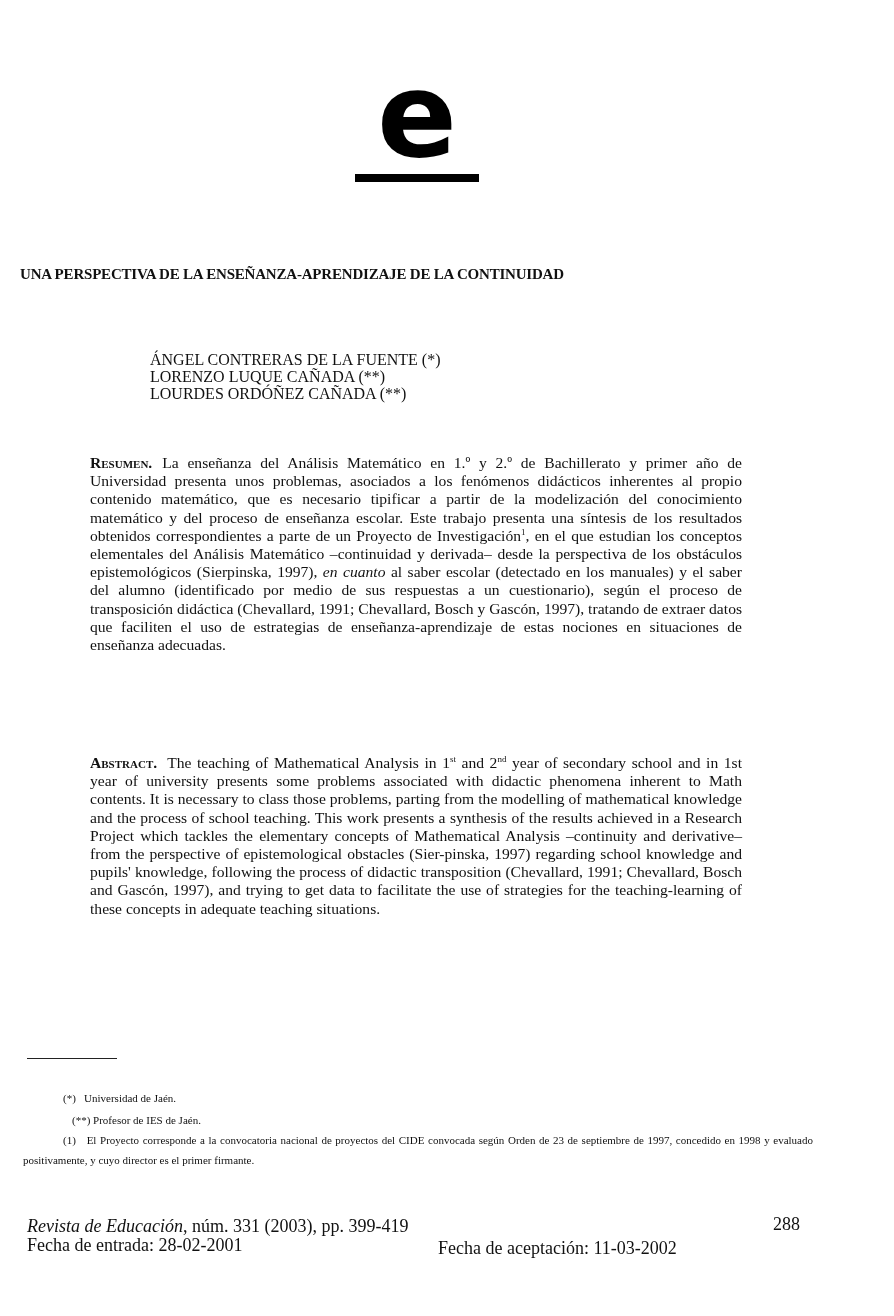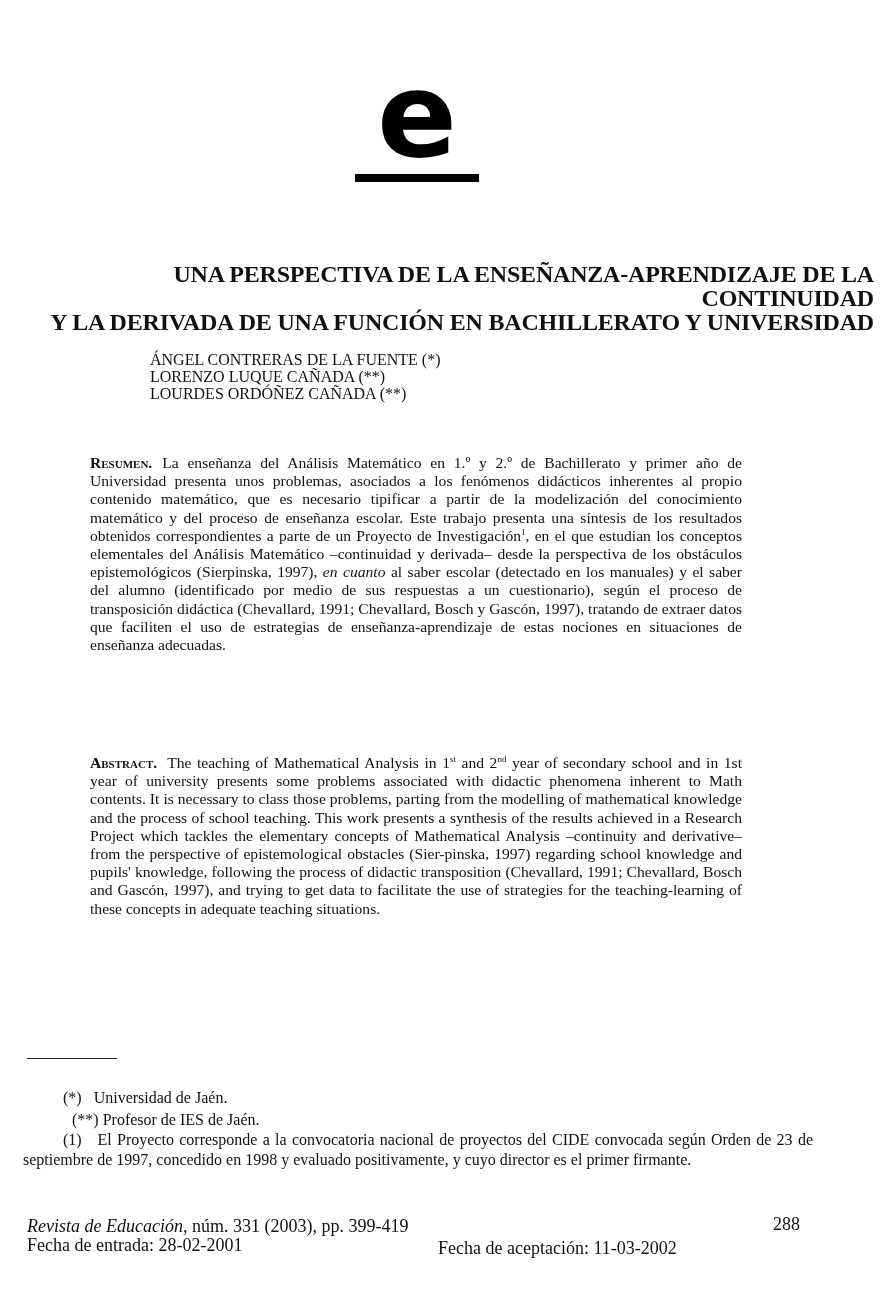--- a/index.html
+++ b/index.html
@@ -12,37 +12,37 @@
     }
     .logo-letter {
       position: absolute; left: 0; right: 0; top: -22px; text-align: center;
       font-family: "DejaVu Sans", sans-serif; font-weight: bold;
       font-size: 118px; line-height: 118px; color: #000;
     }
     .logo-bar {
       position: absolute; left: 0; width: 124px; top: 96px; height: 8px; background: #000;
     }
     .title {
-      position: absolute; left: 20px; width: 854px; top: 262px; text-align: right;
-      font-weight: bold; font-size: 24px; line-height: 24px; letter-spacing: -0.2px;
+      position: absolute; left: 20px; width: 854px; top: 262px; text-align: left;
+      font-weight: bold; font-size: 15px; line-height: 24px; letter-spacing: -0.2px;
     }
     .authors {
       position: absolute; left: 150px; width: 600px; top: 351px; text-align: left;
       font-size: 16px; line-height: 17px;
     }
     .para {
       position: absolute; left: 90px; width: 652px;
       font-size: 15.6px; line-height: 18.2px; text-align: justify;
     }
     .para .lbl { font-weight: bold; font-variant: small-caps; margin-right: 10px; }
     .para .it { font-style: italic; }
     #resumen { top: 454px; }
     #abstract { top: 754px; }
     .fn-rule { position: absolute; left: 27px; top: 1058px; width: 90px; height: 1px; background: #222; }
-    .fn { position: absolute; font-size: 16px; line-height: 20px; font-family: Liberation Serif, serif; }
+    .fn { position: absolute; font-size: 11px; line-height: 20px; font-family: Liberation Serif, serif; }
     .fn1 { left: 63px; top: 1088px; }
     .fn2 { left: 72px; top: 1110px; }
     .fn3 { left: 23px; top: 1130px; width: 790px; text-align: justify; text-indent: 40px; line-height: 20px; }
     .footer { position: absolute; font-size: 18px; line-height: 18px; }
     .f-journal { left: 27px; top: 1217px; }
     .f-journal .it { font-style: italic; }
     .f-entrada { left: 27px; top: 1236px; }
     .f-page { left: 773px; top: 1215px; }
     .f-aceptacion { left: 438px; top: 1239px; }
     sup { font-size: 9px; line-height: 0; }
@@ -50,21 +50,20 @@
 </head>
 <body>
 
 <div class="logo">
   <div class="logo-letter">e</div>
   <div class="logo-bar"></div>
 </div>
 
 <div class="title">
   <div>UNA PERSPECTIVA DE LA ENSEÑANZA-APRENDIZAJE DE LA CONTINUIDAD</div>
-  <div>Y LA DERIVADA DE UNA FUNCIÓN EN BACHILLERATO Y UNIVERSIDAD</div>
 </div>
 
 <div class="authors">
   <div>ÁNGEL CONTRERAS DE LA FUENTE (*)</div>
   <div>LORENZO LUQUE CAÑADA (**)</div>
   <div>LOURDES ORDÓÑEZ CAÑADA (**)</div>
 </div>
 
 <div class="para" id="resumen"><span class="lbl">Resumen.</span><span>La enseñanza del Análisis Matemático en 1.º y 2.º de Bachillerato y primer año de Universidad presenta unos problemas, asociados a los fenómenos didácticos inherentes al propio contenido matemático, que es necesario tipificar a partir de la modelización del conocimiento matemático y del proceso de enseñanza escolar. Este trabajo presenta una síntesis de los resultados obtenidos correspondientes a parte de un Proyecto de Investigación</span><sup>1</sup><span>, en el que estudian los conceptos elementales del Análisis Matemático –continuidad y derivada– desde la perspectiva de los obstáculos epistemológicos (Sierpinska, 1997), </span><span class="it">en cuanto</span><span> al saber escolar (detectado en los manuales) y el saber del alumno (identificado por medio de sus respuestas a un cuestionario), según el proceso de transposición didáctica (Chevallard, 1991; Chevallard, Bosch y Gascón, 1997), tratando de extraer datos que faciliten el uso de estrategias de enseñanza-aprendizaje de estas nociones en situaciones de enseñanza adecuadas.</span></div>
 

